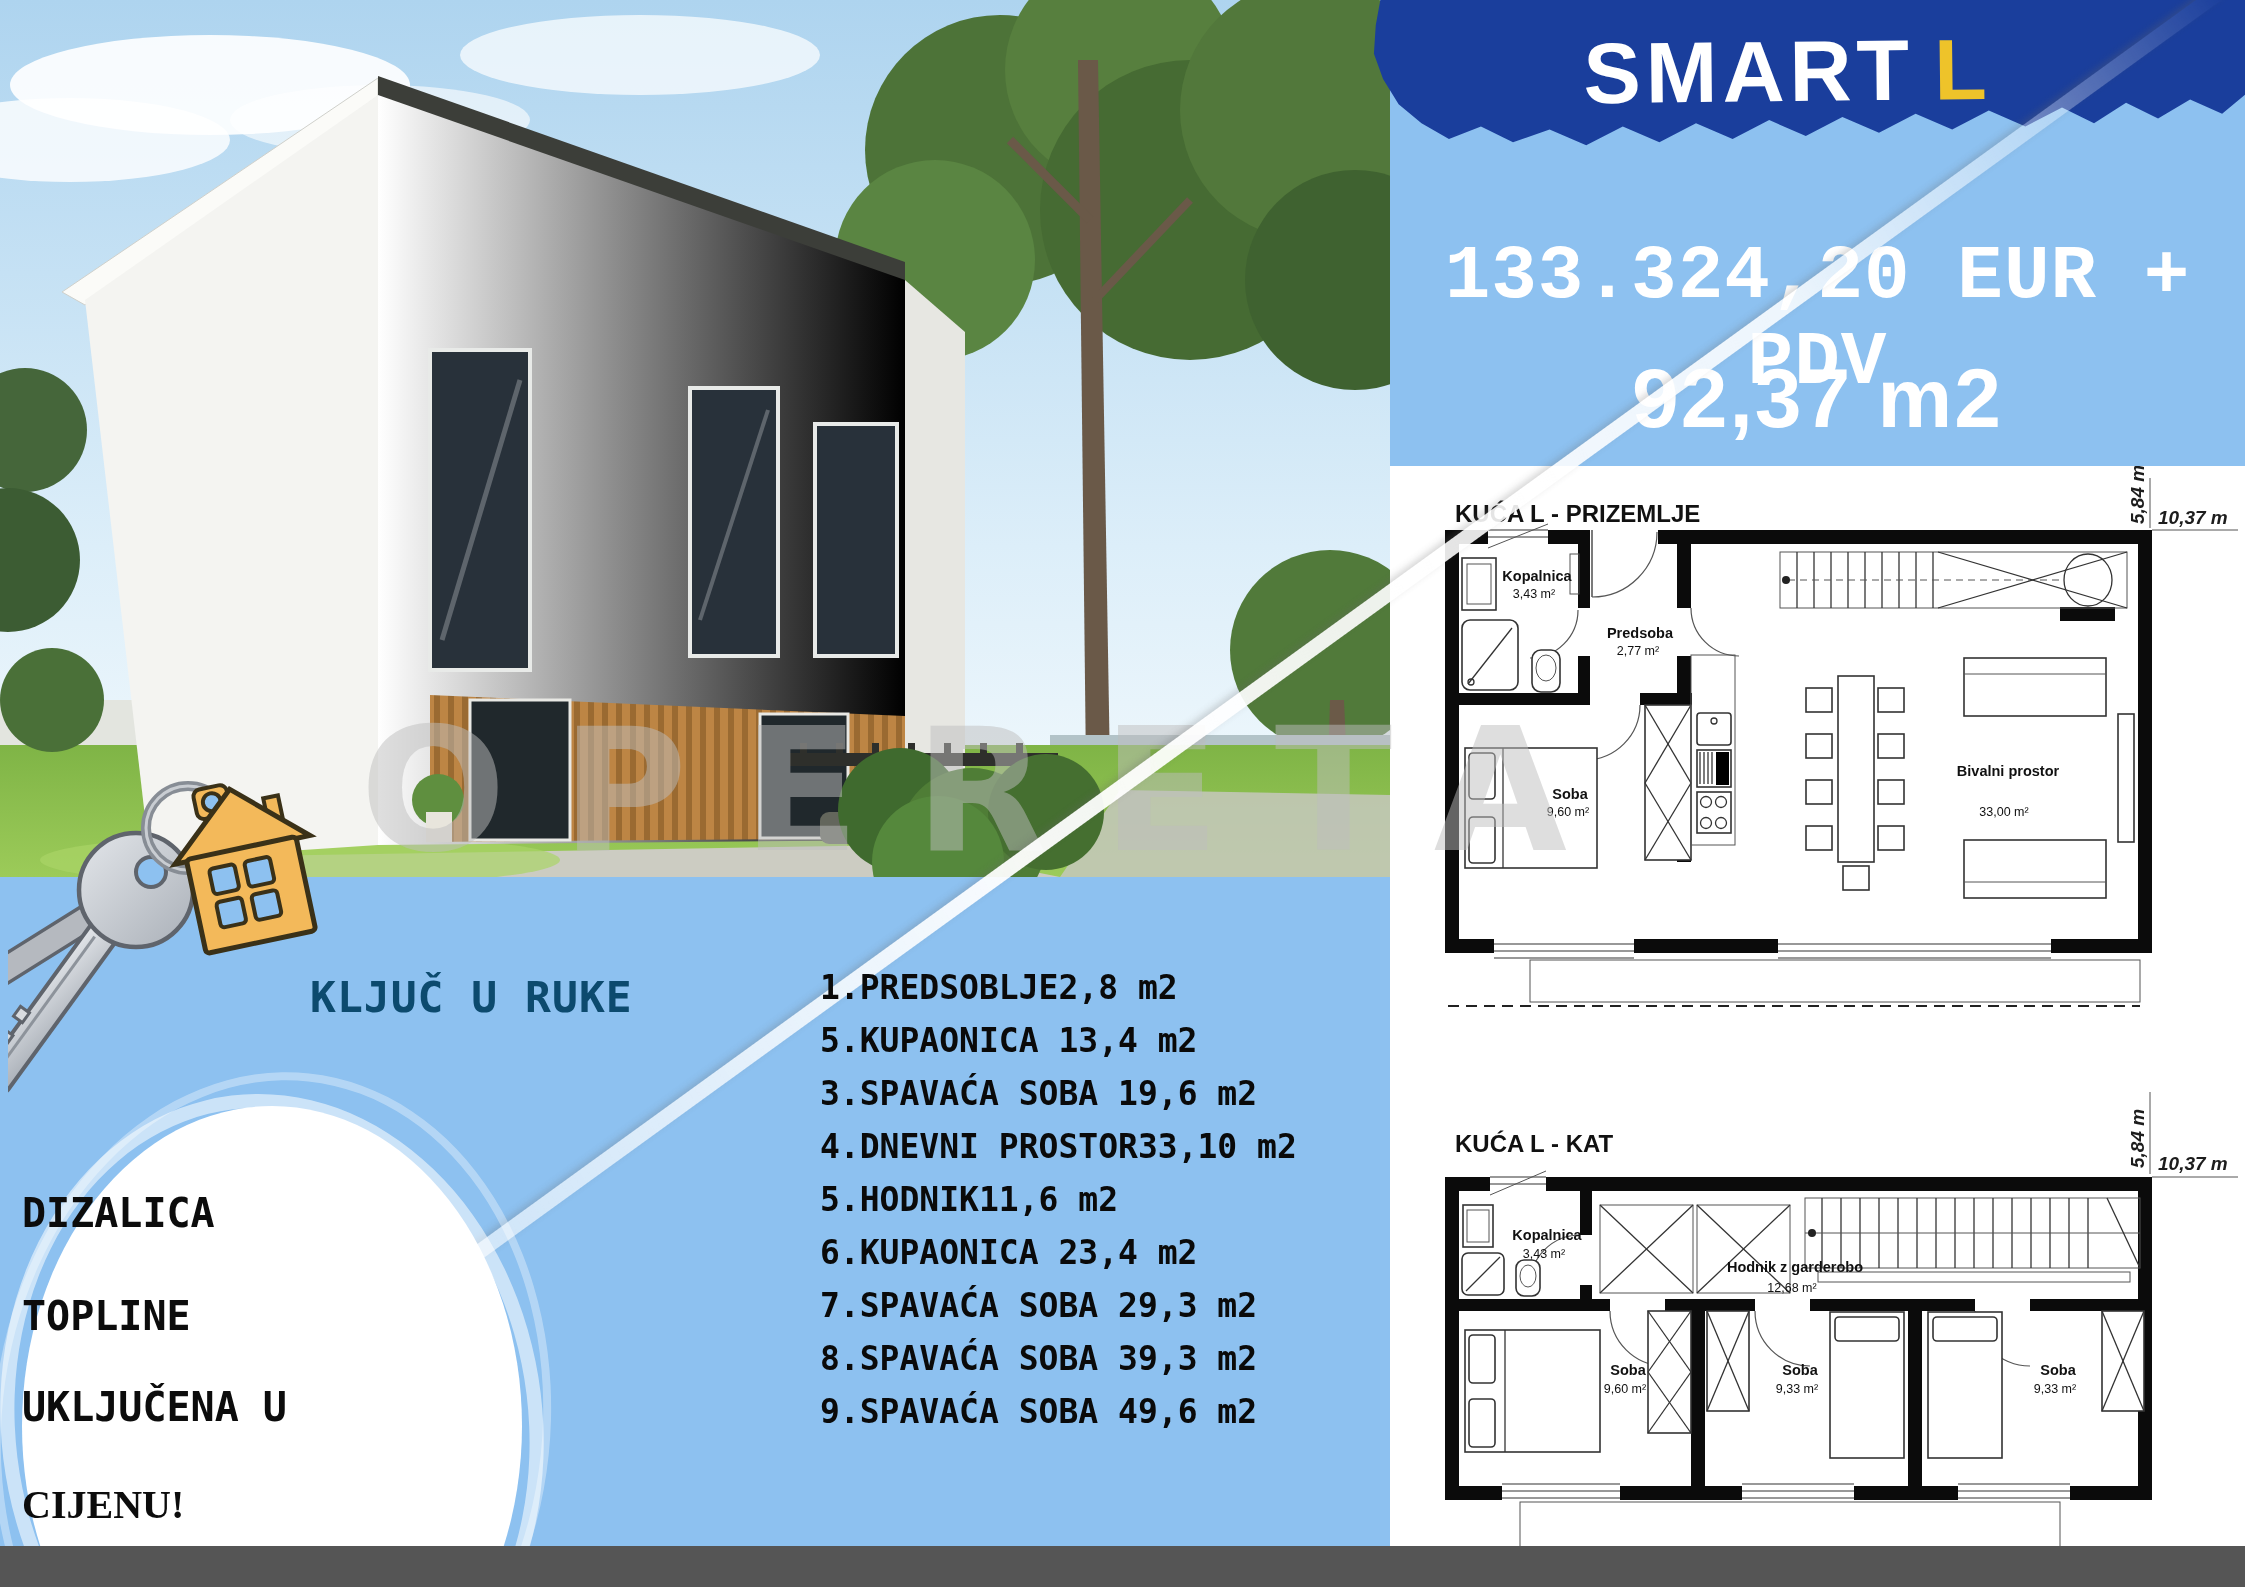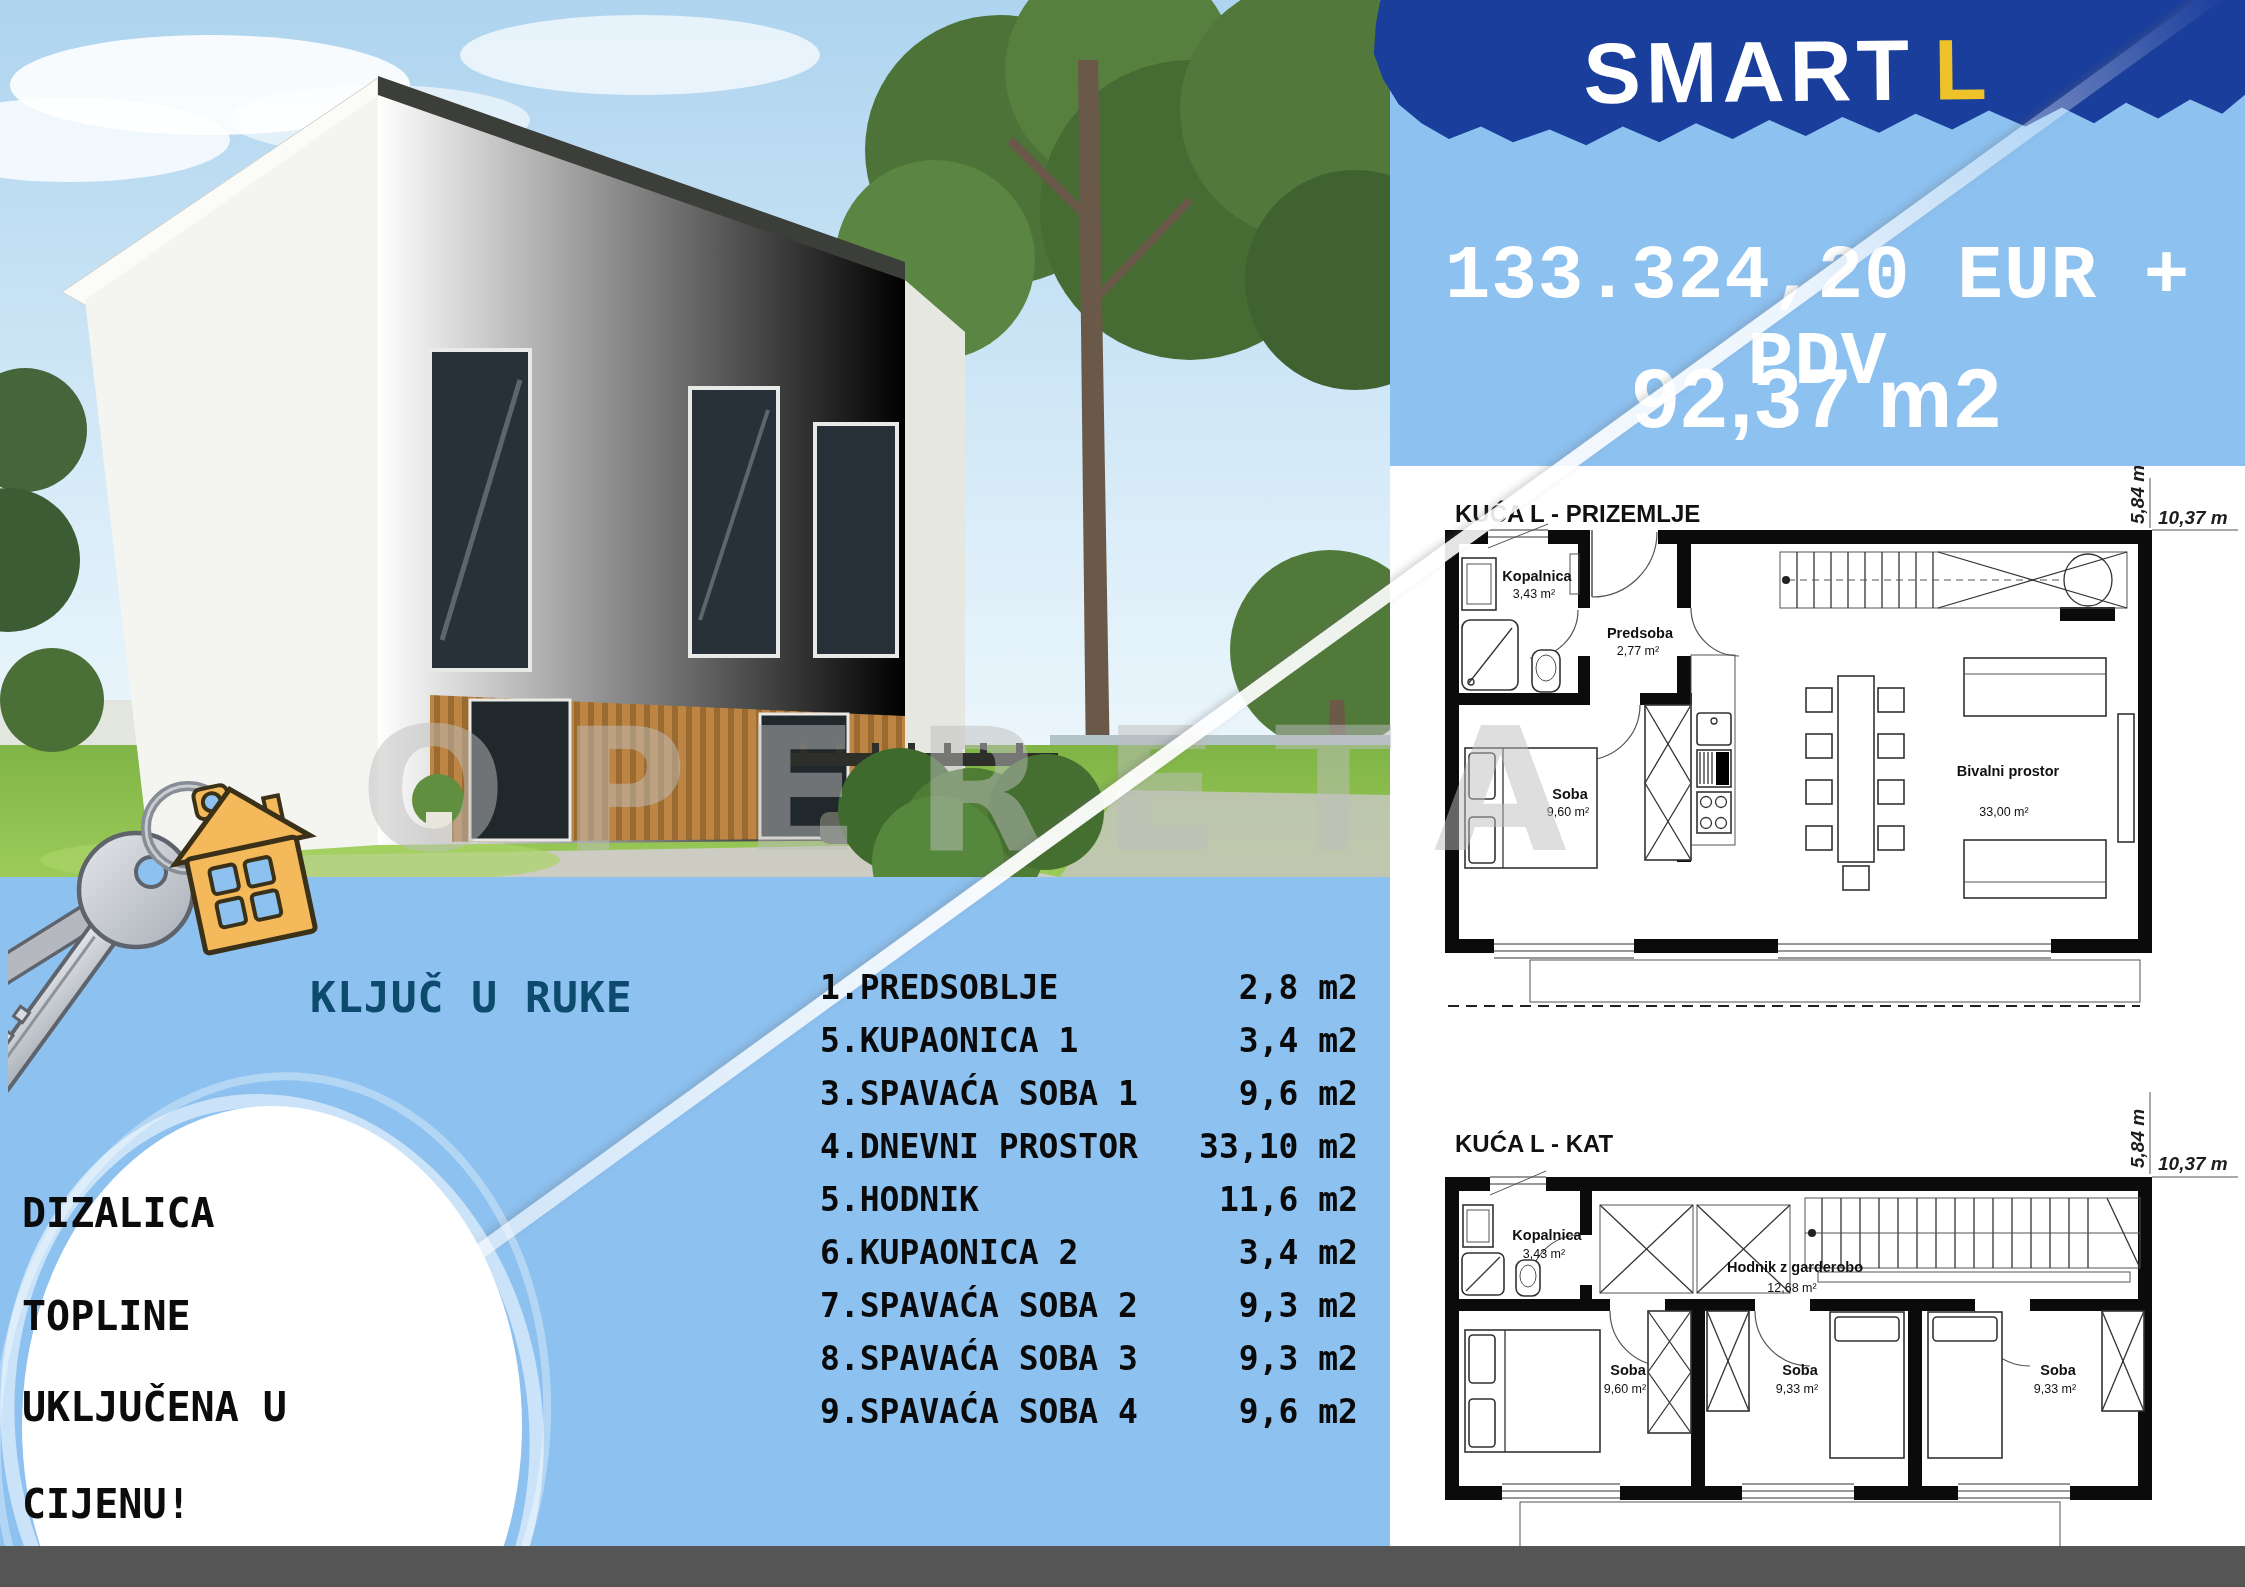--- a/index.html
+++ b/index.html
@@ -55,32 +55,32 @@
         transform-origin:0 0;transform:rotate(144.1deg);
         background:linear-gradient(90deg,rgba(255,255,255,0),rgba(255,255,255,.85) 20%,
                    rgba(255,255,255,.95) 55%,rgba(255,255,255,.5) 85%,rgba(255,255,255,0));
         box-shadow:3px 3px 7px rgba(100,100,100,.28);filter:blur(.6px);pointer-events:none;}
 
   
   .kljuc{position:absolute;left:310px;top:972px;font-family:"DejaVu Sans Mono",monospace;
         font-weight:bold;font-size:43px;color:#0c4a6e;letter-spacing:1px;}
   .room-list{position:absolute;left:820px;top:968px;width:538px;
         font-family:"DejaVu Sans Mono",monospace;font-weight:bold;font-size:33px;color:#0a0a0a;}
-  .room-list .row{display:flex;justify-content:space-between;height:53px;align-items:flex-start;}
+  .room-list .row{display:flex;justify-content:flex-start;height:53px;align-items:flex-start;}
 
   
   .promo-circle{position:absolute;left:22px;top:1106px;width:500px;height:640px;}
   .pc-body{position:absolute;inset:0;background:#fff;border-radius:50%;}
   .pc-body::before{content:"";position:absolute;inset:-18px;border:14px solid rgba(255,255,255,.55);
         border-radius:50%;transform:rotate(-7deg) scale(1.01,.985);}
   .pc-body::after{content:"";position:absolute;inset:-31px;border:8px solid rgba(255,255,255,.35);
         border-radius:50%;transform:rotate(6deg) scale(.99,1.01);}
   .pc-line{position:absolute;left:0;right:0;text-align:left;
         font-family:"DejaVu Sans Mono",monospace;font-weight:bold;font-size:40px;color:#0c0c0c;}
-  .pc-0{top:84px;} .pc-1{top:187px;} .pc-2{top:278px;} .pc-3{top:375px;}
+  .pc-0{top:84px;} .pc-1{top:187px;} .pc-2{top:278px;} .pc-3{top:375px;font-family:Liberation Serif, serif;}
 
   .keys{position:absolute;left:8px;top:762px;}
 </style>
 </head>
 <body>
 
 <div class="canvas">
 
   <svg class="photo" width="1390" height="877" viewBox="0 0 1390 877">
     <defs>

